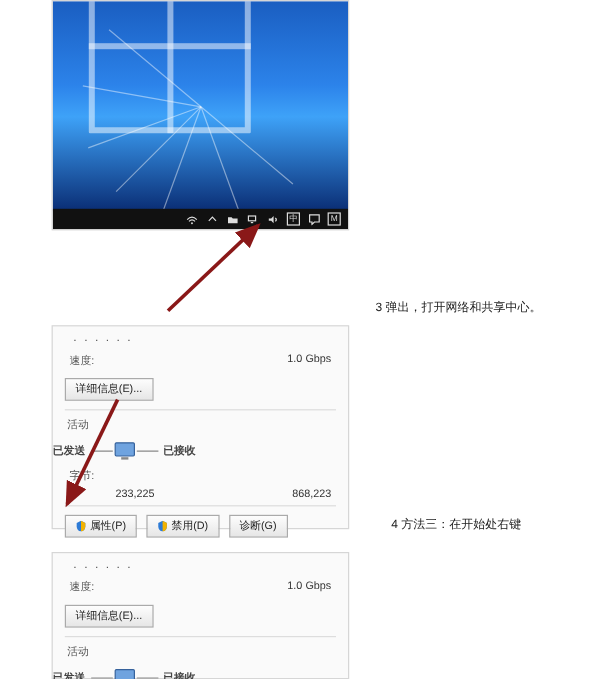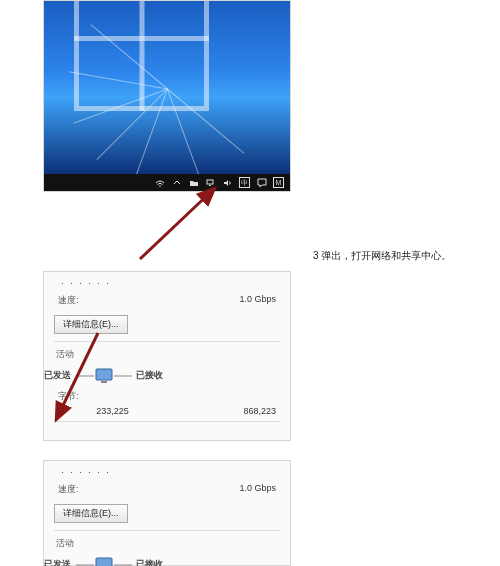--- a/index.html
+++ b/index.html
@@ -128,33 +128,51 @@
   </div>
   <div class="row">
         <span class="lbl">字节:</span>
       </div>
   <div class="row" style="padding-top:0">
         <span></span>
         <span class="val" style="flex:1;text-align:center">233,225</span>
         <span class="val" style="flex:1;text-align:right">868,223</span>
       </div>
   <div class="hr"></div>
+  <div class="btnrow">
+    <span class="winbtn">
+          <svg class="shield" viewBox="0 0 10 10">
+            <path d="M5 0 L9 2 V5 Q9 9 5 10 Q1 9 1 5 V2 Z" fill="#2d7bd6"></path>
+            <path d="M5 0 L9 2 V5 Q9 9 5 10 V0" fill="#f2b200"></path>
+          </svg>
+          <span>属性(P)</span>
+        </span>
+    <span class="winbtn">
+          <svg class="shield" viewBox="0 0 10 10">
+            <path d="M5 0 L9 2 V5 Q9 9 5 10 Q1 9 1 5 V2 Z" fill="#2d7bd6"></path>
+            <path d="M5 0 L9 2 V5 Q9 9 5 10 V0" fill="#f2b200"></path>
+          </svg>
+          <span>禁用(D)</span>
+        </span>
+    <span class="winbtn">诊断(G)</span>
+  </div>
 </div>
 
 <div class="arrow" style="left:38px;top:328px;">
   <svg width="70" height="100">
         <defs>
           <marker id="ah2" markerWidth="8" markerHeight="8" refX="6" refY="3" orient="auto">
             <path d="M0 0 L7 3 L0 6 z" fill="#8a1818"></path>
           </marker>
         </defs>
         <line x1="60" y1="5" x2="18" y2="92" stroke="#8a1818" stroke-width="3" marker-end="url(#ah2)"></line>
       </svg>
 </div>
 
+<div class="cap2">4 方法三：在开始处右键</div>
 
 <div class="dlg dlg2">
   <div class="row">
         <span class="lbl faint">．．．．．．</span>
         <span></span>
       </div>
   <div class="row">
         <span class="lbl">速度:</span>
         <span class="val">1.0 Gbps</span>
       </div>

